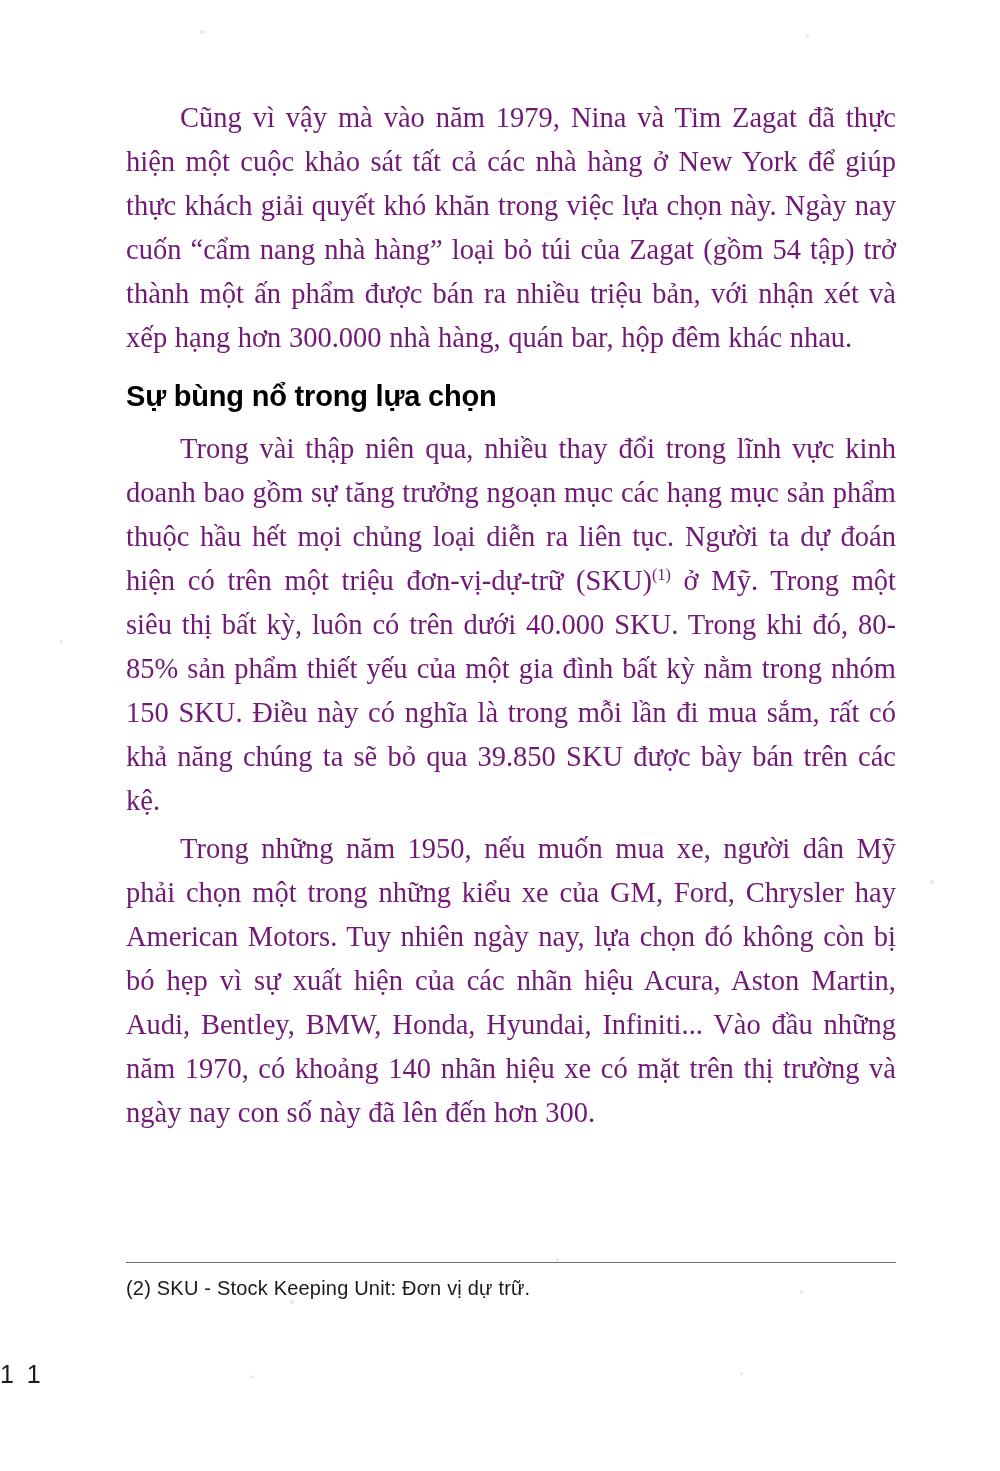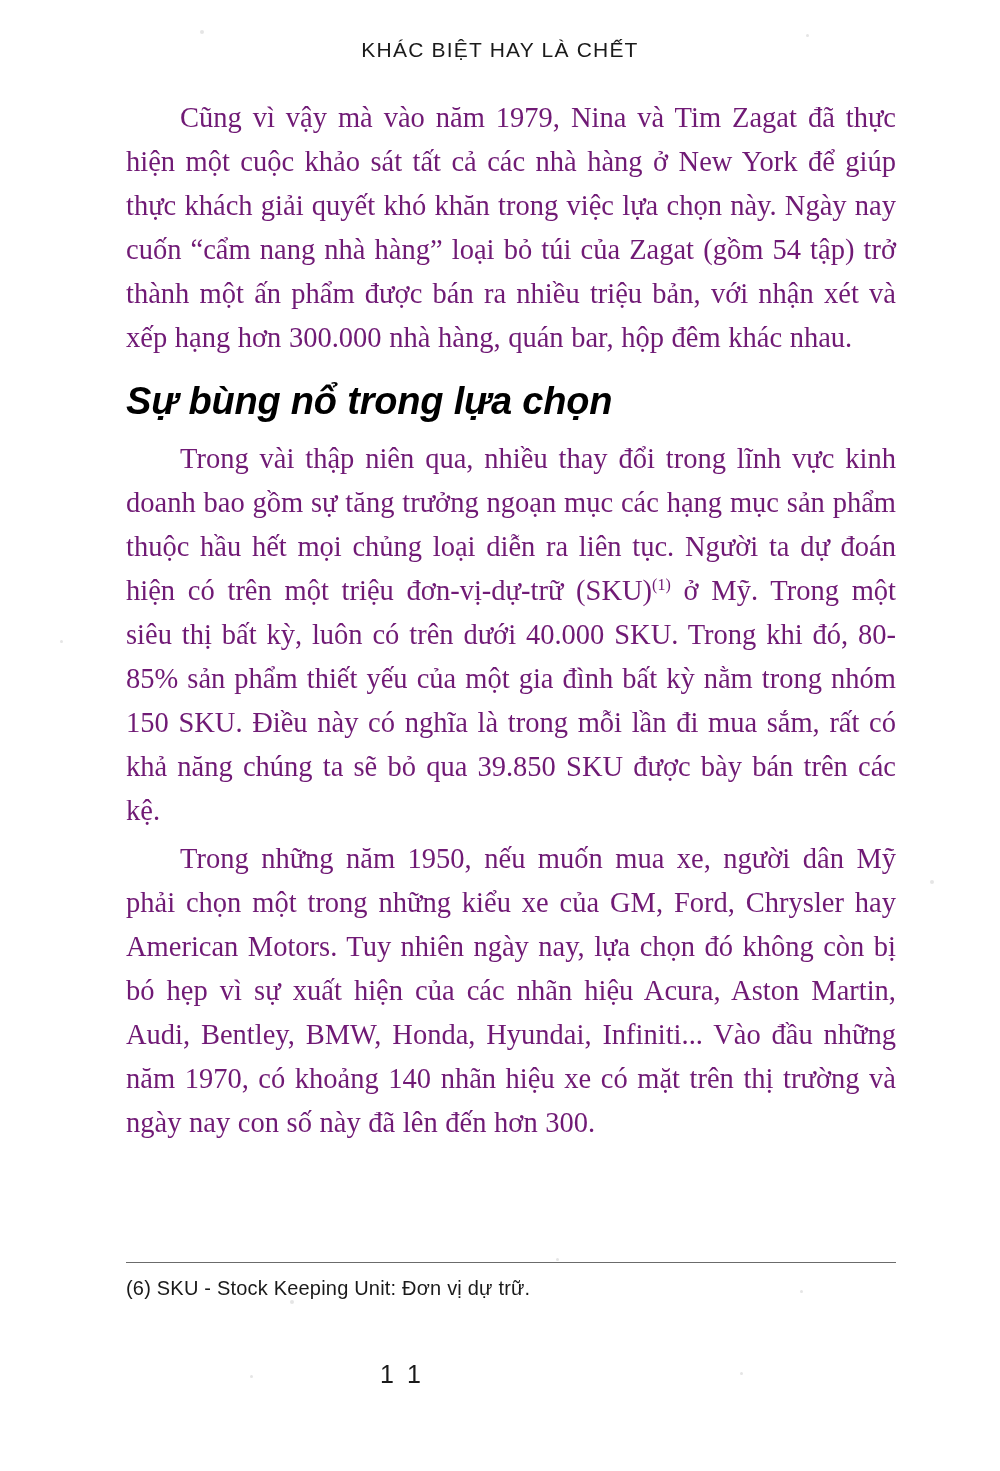--- a/index.html
+++ b/index.html
@@ -46,26 +46,25 @@
     margin: 0 0 4px 0;
     font-size: 28.5px;
     line-height: 44px;
     text-align: justify;
     text-indent: 54px;
     color: #701a75;
     word-spacing: 0.5px;
   }
   h2.section-heading {
     font-family: "Liberation Sans", sans-serif;
-    font-size: 38px;
+    font-size: 29px;
     font-weight: bold;
     margin: 20px 0 14px 0;
     letter-spacing: -0.2px;
     color: #000000;
-    font-style: italic;
   }
   sup.fn-ref {
     font-size: 16px;
     vertical-align: super;
     line-height: 0;
   }
   .footnote-area {
     position: absolute;
     left: 126px;
     top: 1262px;
@@ -81,21 +80,20 @@
     font-family: "Liberation Sans", sans-serif;
     font-size: 20px;
     color: #1a1a1a;
     letter-spacing: 0.2px;
   }
   .page-number {
     position: absolute;
     top: 1360px;
     left: 0;
     width: 804px;
-    text-align: center;
     font-family: "Liberation Sans", sans-serif;
     font-size: 25px;
     letter-spacing: 3px;
     color: #1a1a1a;
   }
   .speckle {
     position: absolute;
     background: #cfcfcf;
     border-radius: 50%;
     opacity: 0.55;
@@ -110,35 +108,34 @@
   <div class="speckle" style="left:806px; top:34px; width:3px; height:3px;"></div>
   <div class="speckle" style="left:884px; top:214px; width:3px; height:3px;"></div>
   <div class="speckle" style="left:60px; top:640px; width:3px; height:3px;"></div>
   <div class="speckle" style="left:930px; top:880px; width:4px; height:4px;"></div>
   <div class="speckle" style="left:290px; top:1300px; width:4px; height:4px;"></div>
   <div class="speckle" style="left:800px; top:1290px; width:3px; height:3px;"></div>
   <div class="speckle" style="left:250px; top:1375px; width:3px; height:3px;"></div>
   <div class="speckle" style="left:740px; top:1372px; width:3px; height:3px;"></div>
   <div class="speckle" style="left:556px; top:1258px; width:3px; height:3px;"></div>
 
-  <div class="running-head">KHÁC BIỆT HAY LÀ CHẾT</div>
 
   <div class="content">
 
     <p class="body-par">Cũng vì vậy mà vào năm 1979, Nina và Tim Zagat đã thực hiện một cuộc khảo sát tất cả các nhà hàng ở New York để giúp thực khách giải quyết khó khăn trong việc lựa chọn này. Ngày nay cuốn “cẩm nang nhà hàng” loại bỏ túi của Zagat (gồm 54 tập) trở thành một ấn phẩm được bán ra nhiều triệu bản, với nhận xét và xếp hạng hơn 300.000 nhà hàng, quán bar, hộp đêm khác nhau.</p>
 
     <h2 class="section-heading">Sự bùng nổ trong lựa chọn</h2>
 
     <p class="body-par"><span>Trong vài thập niên qua, nhiều thay đổi trong lĩnh vực kinh doanh bao gồm sự tăng trưởng ngoạn mục các hạng mục sản phẩm thuộc hầu hết mọi chủng loại diễn ra liên tục. Người ta dự đoán hiện có trên một triệu đơn-vị-dự-trữ (SKU)</span><sup class="fn-ref">(1)</sup><span> ở Mỹ. Trong một siêu thị bất kỳ, luôn có trên dưới 40.000 SKU. Trong khi đó, 80-85% sản phẩm thiết yếu của một gia đình bất kỳ nằm trong nhóm 150 SKU. Điều này có nghĩa là trong mỗi lần đi mua sắm, rất có khả năng chúng ta sẽ bỏ qua 39.850 SKU được bày bán trên các kệ.</span></p>
 
     <p class="body-par">Trong những năm 1950, nếu muốn mua xe, người dân Mỹ phải chọn một trong những kiểu xe của GM, Ford, Chrysler hay American Motors. Tuy nhiên ngày nay, lựa chọn đó không còn bị bó hẹp vì sự xuất hiện của các nhãn hiệu Acura, Aston Martin, Audi, Bentley, BMW, Honda, Hyundai, Infiniti... Vào đầu những năm 1970, có khoảng 140 nhãn hiệu xe có mặt trên thị trường và ngày nay con số này đã lên đến hơn 300.</p>
 
 
   </div>
 
   <div class="footnote-area">
     <hr class="footnote-rule">
-    <div class="footnote-text">(6) SKU - Stock Keeping Unit: Đơn vị dự trữ.</div>
+    <div class="footnote-text">(2) SKU - Stock Keeping Unit: Đơn vị dự trữ.</div>
   </div>
 
   <div class="page-number">1 1</div>
 
 </div>
 
 </body></html>

